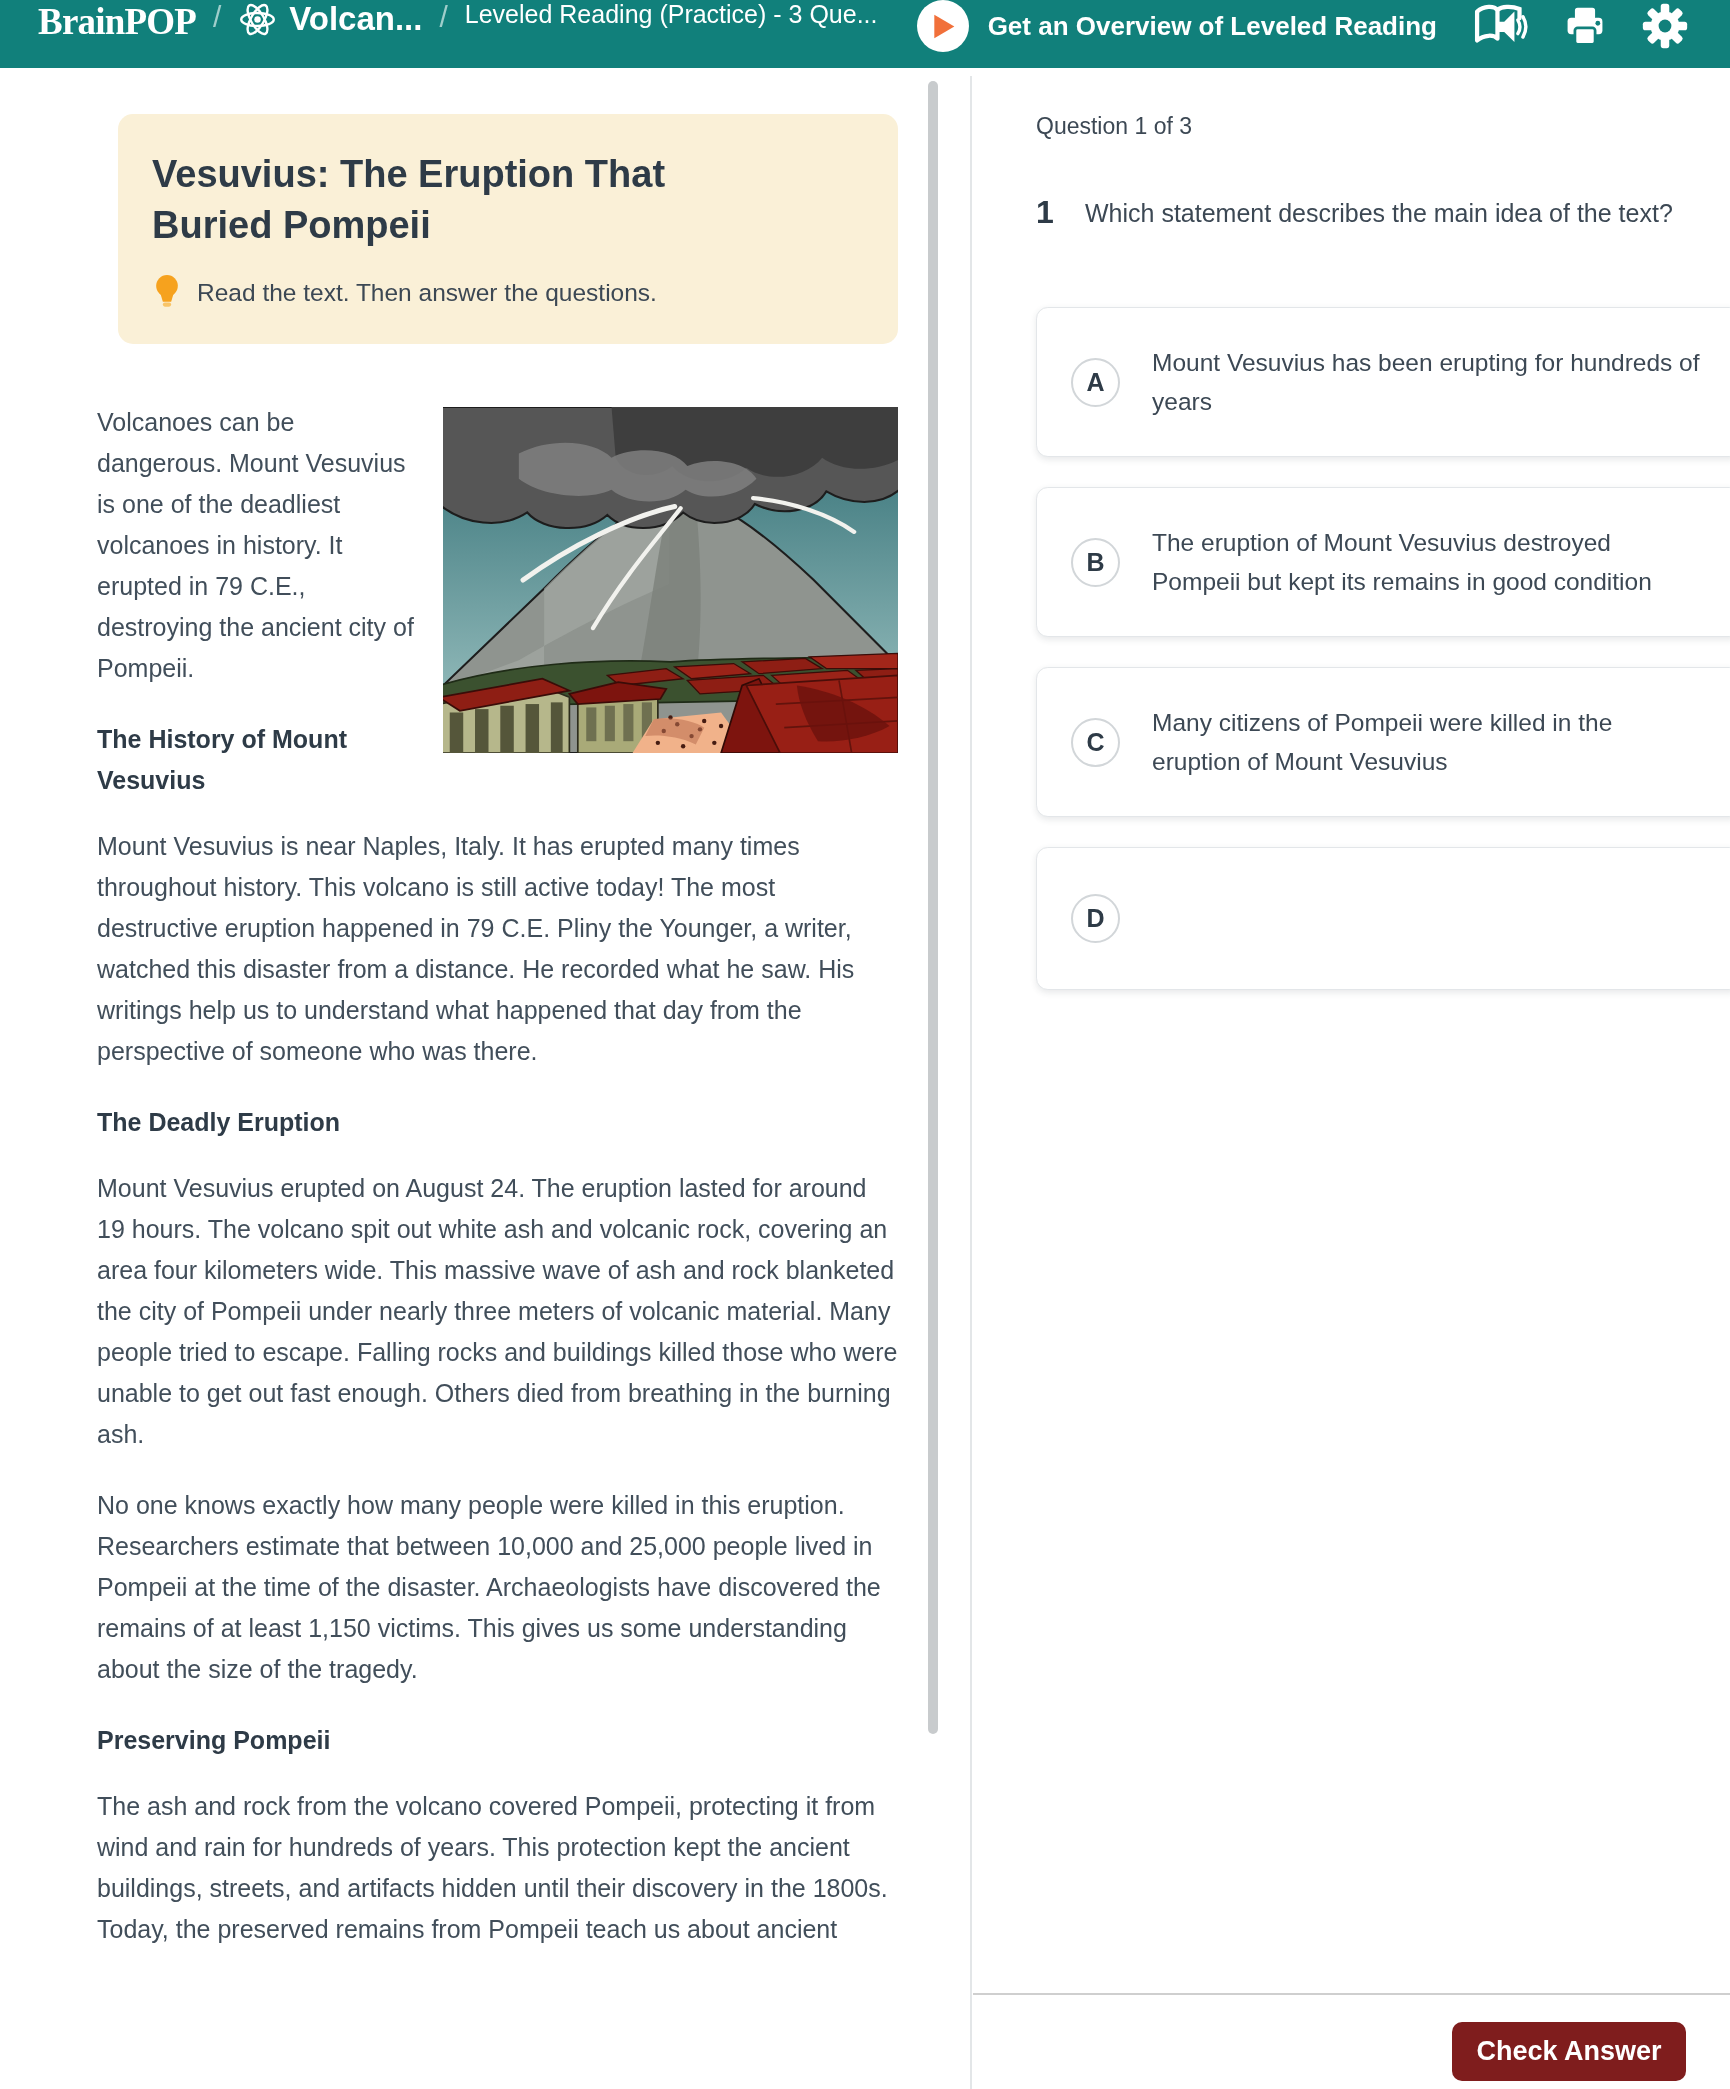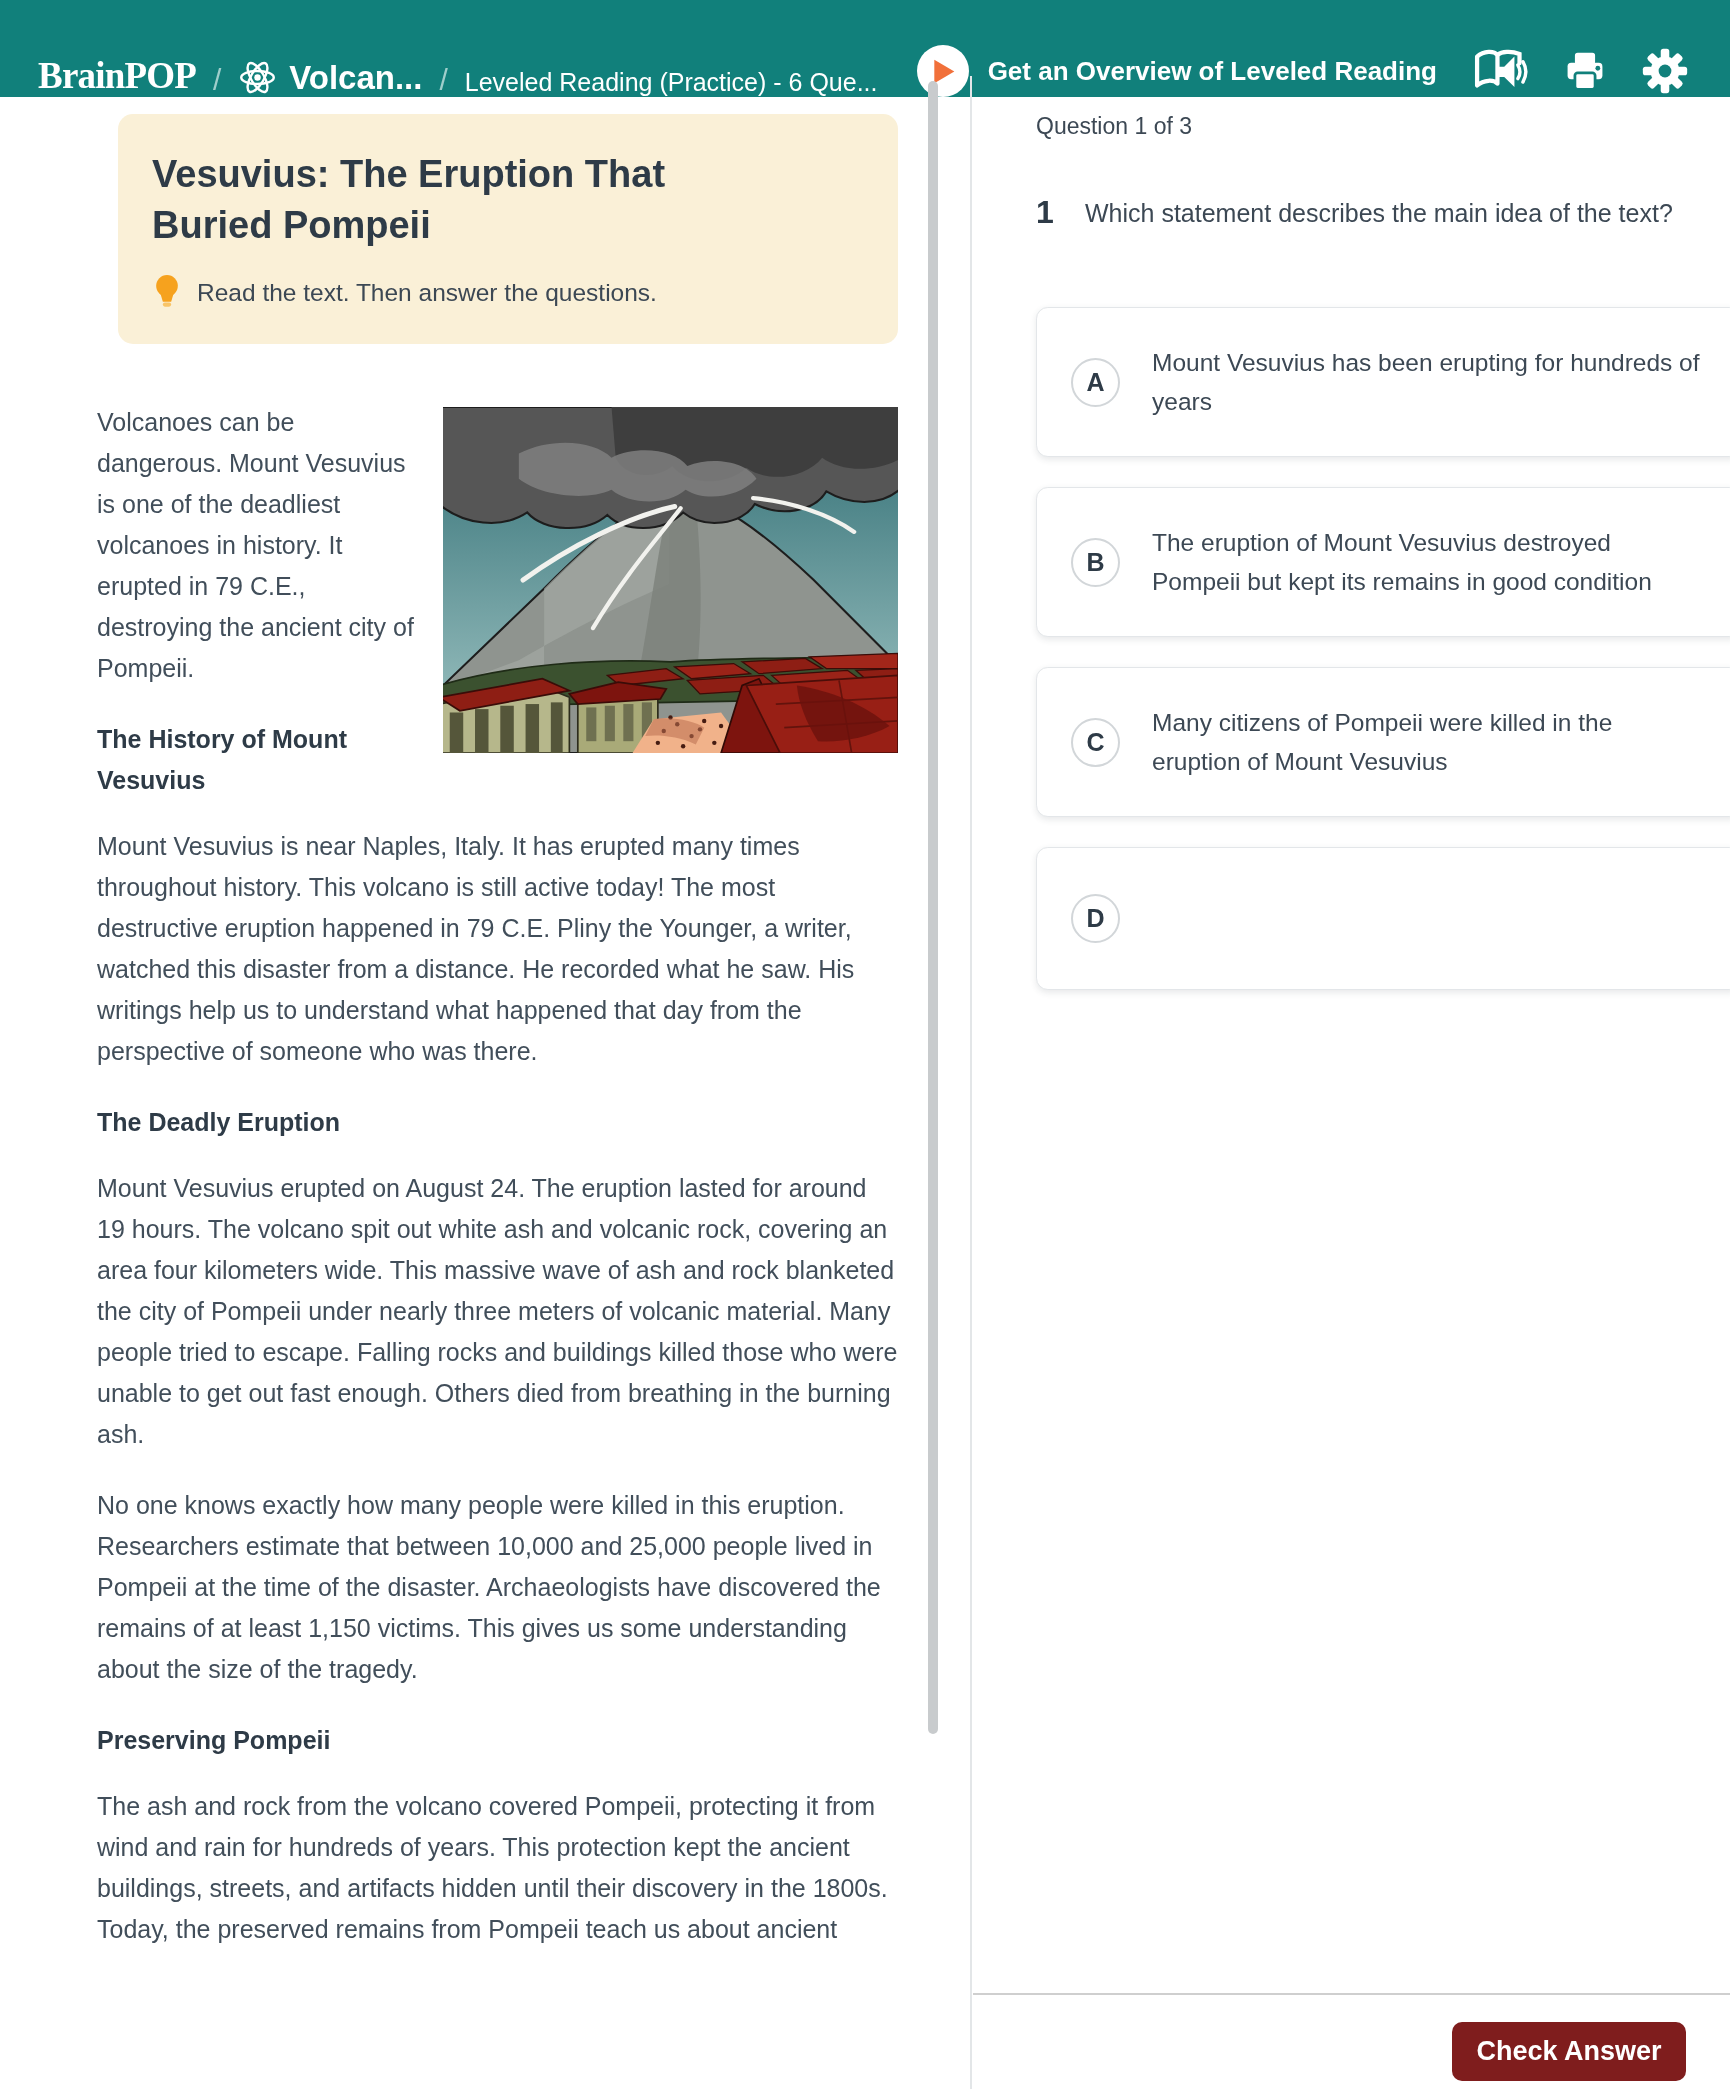--- a/index.html
+++ b/index.html
@@ -5,22 +5,22 @@
   * { margin:0; padding:0; box-sizing:border-box; }
   html,body { background:#ffffff; }
   .screen {
     position:relative; width:1730px; height:2090px; overflow:hidden;
     background:#ffffff; font-family:"Liberation Sans", sans-serif;
     color:#414e5a;
   }
 
   
   .header {
-    position:absolute; top:0; left:0; width:1730px; height:97px;
-    background:#11807b; display:flex; align-items:flex-end; padding:0 42px 0 38px;
+    position:absolute; top:0; left:0; width:1730px; height:68px;
+    background:#11807b; display:flex; align-items:flex-start; padding:0 42px 0 38px;
   }
   .logo {
     font-family:"Liberation Serif", serif; font-weight:bold;
     font-size:37px; color:#ffffff; letter-spacing:-0.8px; white-space:nowrap;
   }
   .crumb-sep { color:#9fcecb; font-size:30px; font-weight:300; margin:0 17px; }
   .crumb-strong { color:#ffffff; font-size:33px; font-weight:bold; white-space:nowrap; }
   .crumb { color:#ffffff; font-size:25px; white-space:nowrap; }
   .atom { margin-right:11.8px; display:flex; align-items:center; }
   .right-cluster { margin-left:auto; display:flex; align-items:center; }
@@ -105,21 +105,21 @@
         <g fill="none" stroke="#ffffff" stroke-width="3">
           <ellipse rx="20" ry="8"></ellipse>
           <ellipse rx="20" ry="8" transform="rotate(60)"></ellipse>
           <ellipse rx="20" ry="8" transform="rotate(120)"></ellipse>
         </g>
         <circle r="4" fill="#ffffff"></circle>
       </svg>
     </span>
     <span class="crumb-strong">Volcan...</span>
     <span class="crumb-sep">/</span>
-    <span class="crumb">Leveled Reading (Practice) - 6 Que...</span>
+    <span class="crumb">Leveled Reading (Practice) - 3 Que...</span>
 
     <span class="right-cluster">
       <span class="play-btn">
         <svg width="25" height="27" viewBox="0 0 30 32">
           <polygon points="4,2 28,16 4,30" fill="#f1703a"></polygon>
         </svg>
       </span>
       <span class="overview-link">Get an Overview of Leveled Reading</span>
 
       <span class="hdr-icon">

